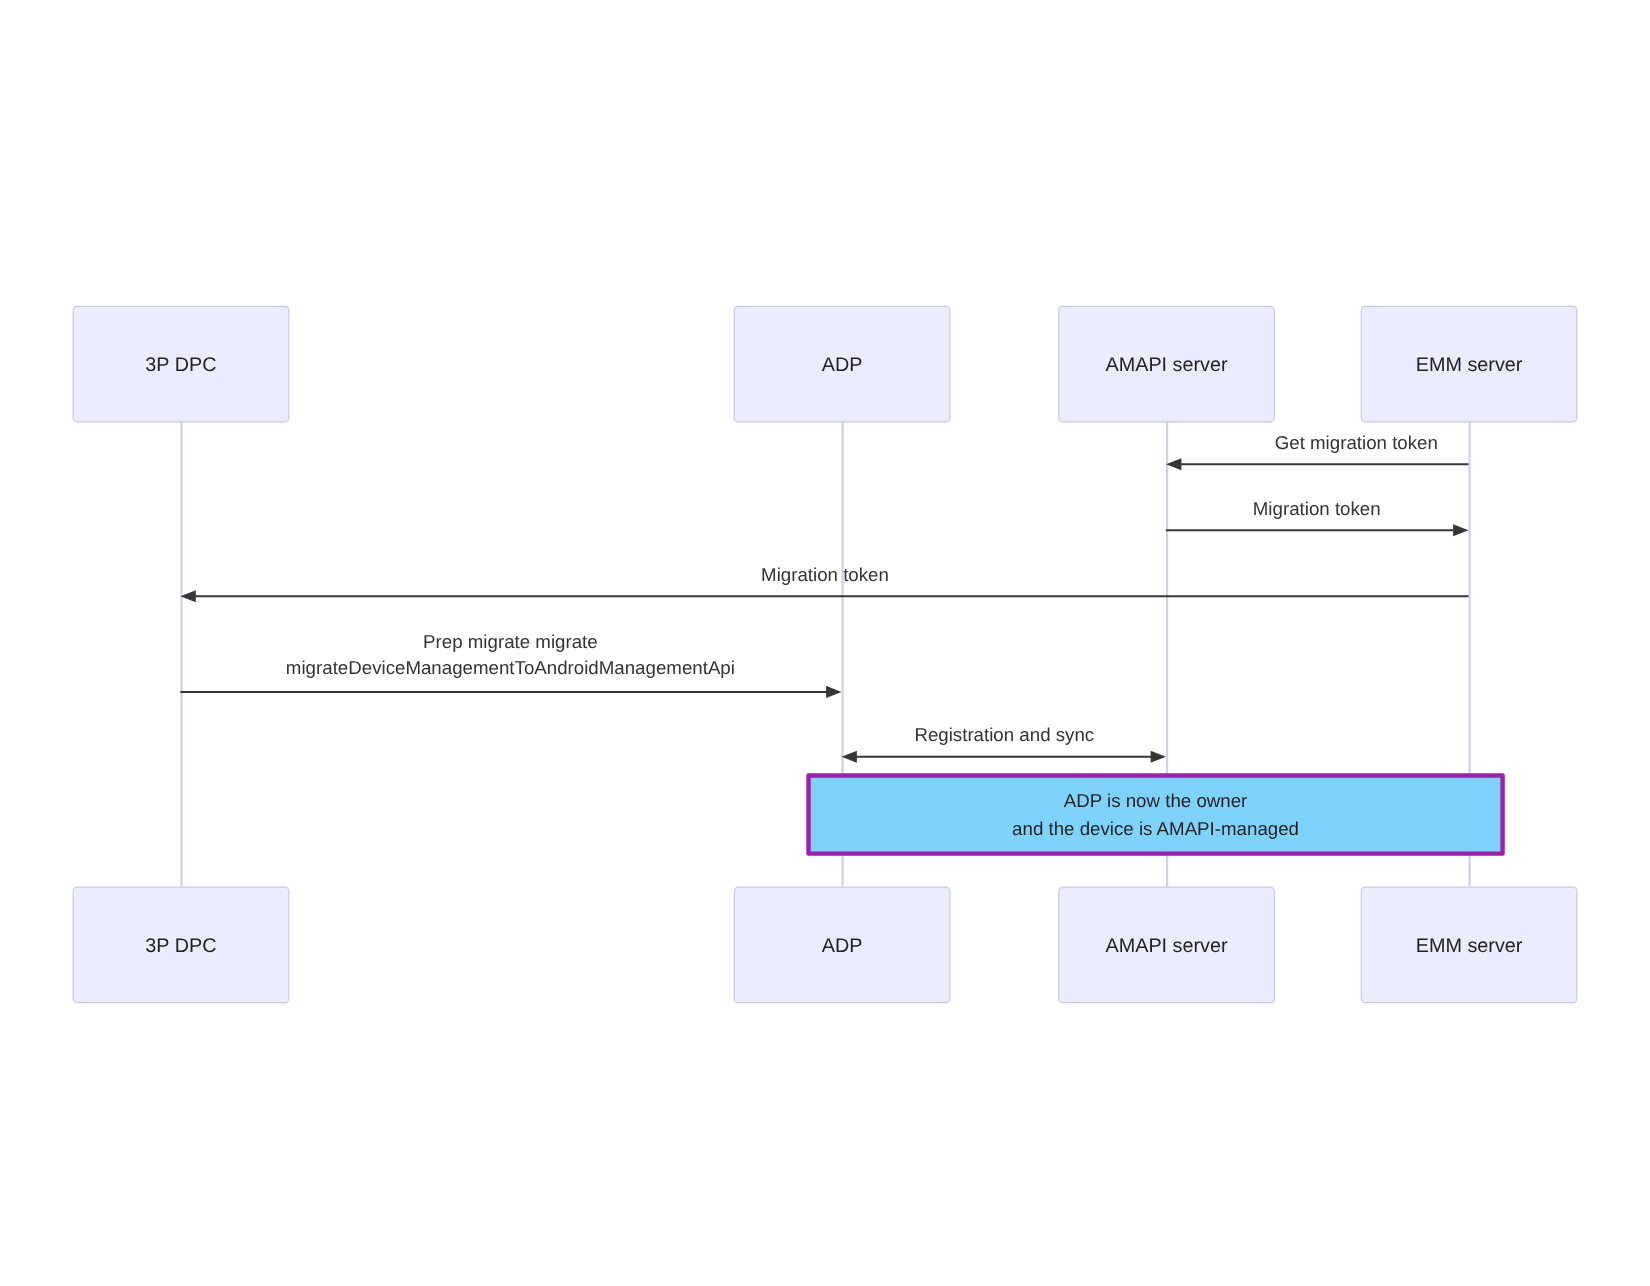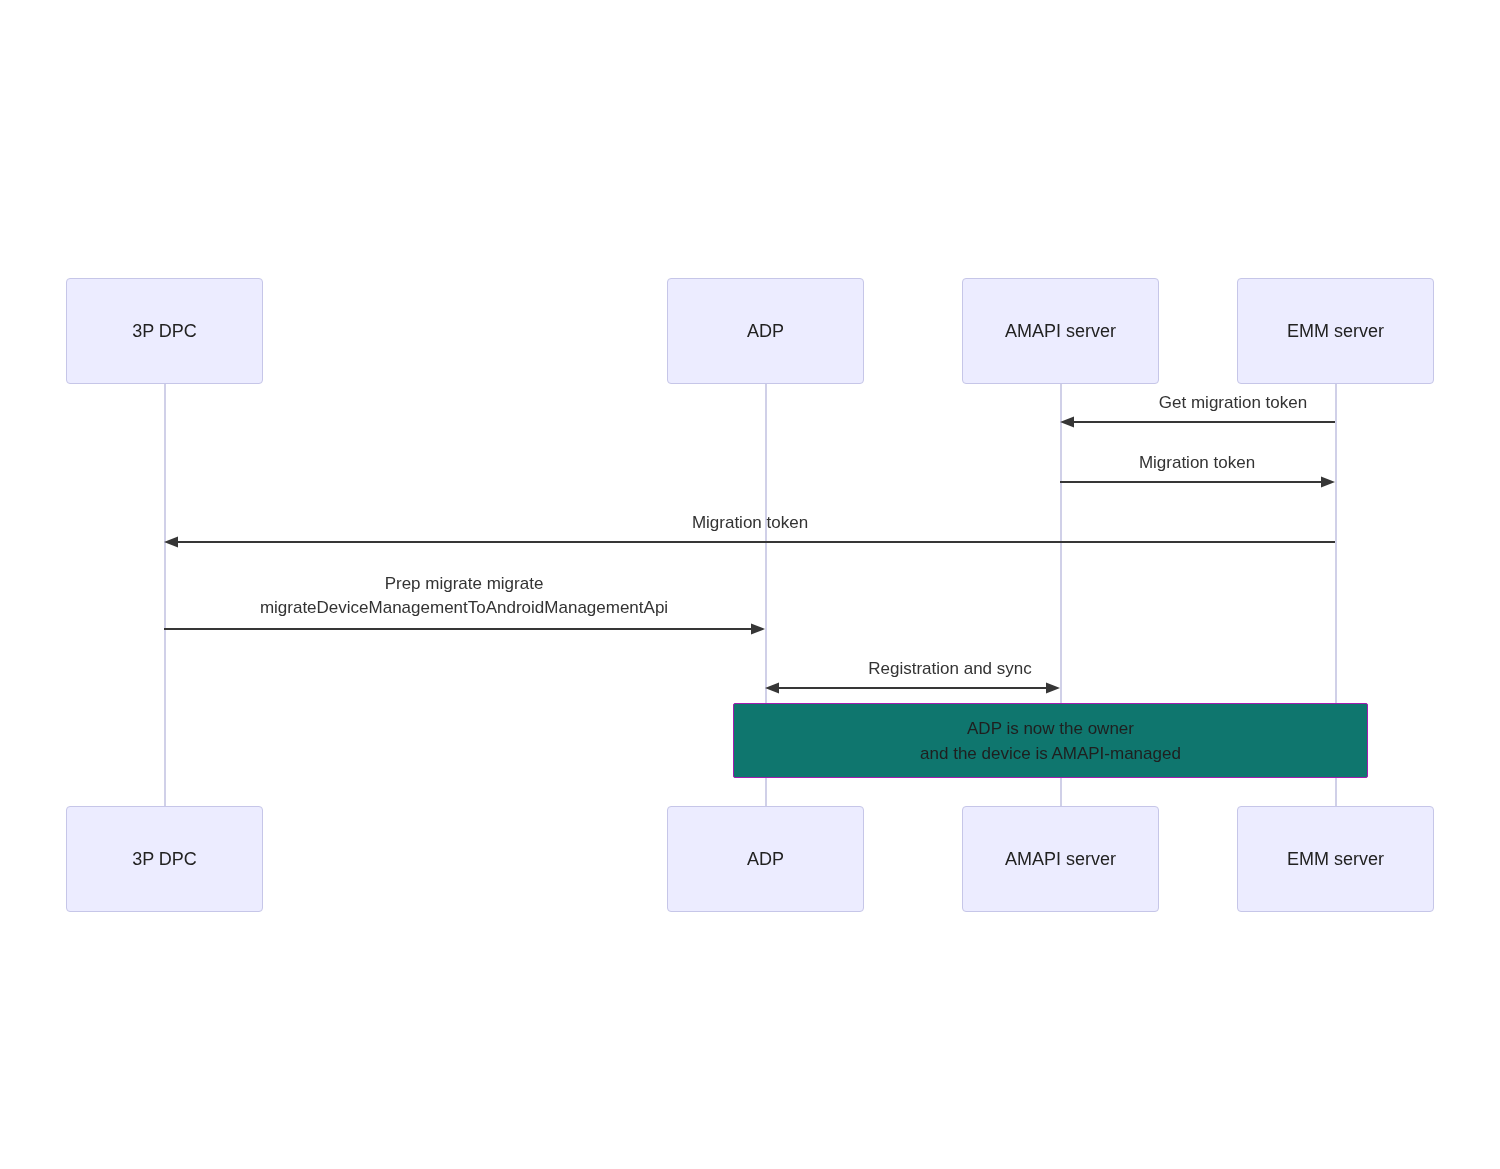--- a/index.html
+++ b/index.html
@@ -56,22 +56,22 @@
     text-align: center;
     white-space: pre-line;
   }
 
   .note {
     position: absolute;
     left: 733px;
     top: 703px;
     width: 635px;
     height: 75px;
-    background: #0f766e;
-    border: 1px solid #a21caf;
+    background: #7dd3fc;
+    border: 4px solid #a21caf;
     border-radius: 2px;
     display: flex;
     align-items: center;
     justify-content: center;
     text-align: center;
     font-size: 17px;
     line-height: 25px;
     color: #1f1f1f;
     white-space: pre-line;
   }
@@ -123,18 +123,18 @@
       <polygon points="765,688 779,682.5 779,693.5"></polygon>
       <polygon points="1060,688 1046,682.5 1046,693.5"></polygon>
     </g>
   </svg>
 
   <div class="msg-label" style="left:1197px; top:391px;margin-left:36px;">Get migration token</div>
   <div class="msg-label" style="left:1197px; top:451px;">Migration token</div>
   <div class="msg-label" style="left:750px;  top:511px;">Migration token</div>
   <div class="msg-label" style="left:464px;  top:572px;">Prep migrate migrate
 migrateDeviceManagementToAndroidManagementApi</div>
-  <div class="msg-label" style="left:950px;  top:657px;">Registration and sync</div>
+  <div class="msg-label" style="left:913px;  top:657px;">Registration and sync</div>
 
   <div class="note">ADP is now the owner
 and the device is AMAPI-managed</div>
 
 </div>
 
 </body></html>

